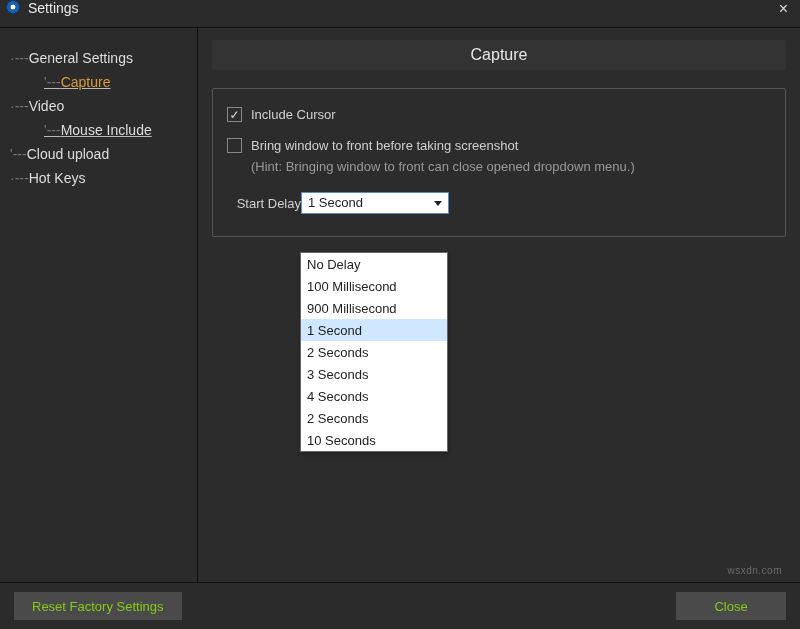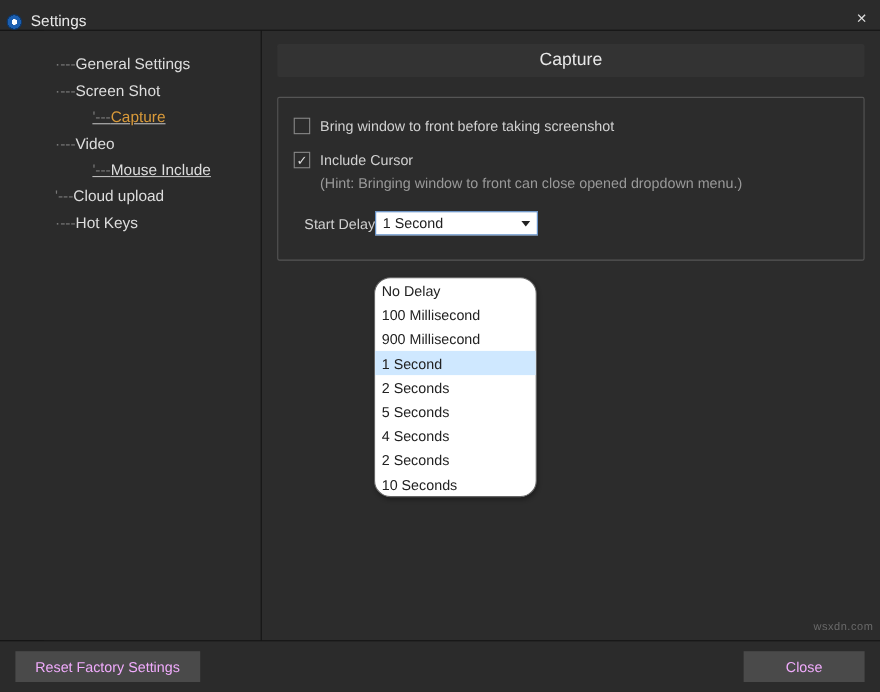--- a/index.html
+++ b/index.html
@@ -10,37 +10,36 @@
       color: #ccc;
       width: 800px;
       height: 629px;
       overflow: hidden;
     }
     .titlebar {
       height: 28px;
       background: #2b2b2b;
       border-bottom: 1px solid #111;
       display: flex;
-      align-items: flex-end;
+      align-items: flex-start;
       padding: 0 6px;
     }
     .titlebar .app-icon {
       width: 14px; height: 14px;
       border-radius: 50%;
       background: radial-gradient(circle at 50% 50%, #fff 0 25%, #1c5fb0 26% 60%, #0a3a73 61% 100%);
       margin-right: 8px;
     }
     .titlebar .title { color: #e8e8e8; font-size: 14px; }
     .titlebar .spacer { flex: 1; }
     .titlebar .close { color: #ddd; font-size: 16px; padding: 0 6px; cursor: pointer; }
 
     .main {
       display: flex;
       height: 554px;
-      margin-left: 40px;
     }
     .sidebar {
       width: 198px;
       background: #2b2b2b;
       border-right: 1px solid #111;
       padding: 18px 0 0 10px;
       color: #bbb;
       white-space: nowrap;
     }
     .tree { list-style: none; }
@@ -128,90 +127,89 @@
     .footer {
       height: 47px;
       background: #2b2b2b;
       border-top: 1px solid #111;
       display: flex;
       align-items: center;
       padding: 0 14px;
     }
     .btn {
       background: #4a4a4a;
-      color: #f0abfc;
+      color: #84cc16;
       border: none;
       height: 28px;
       padding: 0 18px;
       font-size: 13px;
       cursor: pointer;
     }
     .footer .spacer { flex: 1; }
     .watermark {
       position: absolute;
-      right: 6px; bottom: 6px;
+      right: 18px; bottom: 6px;
       color: #6a6a6a;
       font-size: 10px;
       letter-spacing: .5px;
     }
   </style>
 </head>
 <body>
 
 <div class="titlebar">
   <span class="app-icon"></span>
   <span class="title">Settings</span>
   <span class="spacer"></span>
   <span class="close">×</span>
 </div>
 
 <div class="main">
 
   <div class="sidebar">
     <ul class="tree">
       <li><span class="dash">·---</span><span class="node">General Settings</span></li>
-      <li><span class="dash">·---</span><span class="node">Screen Shot</span></li>
       <li class="child"><span class="dash">'---</span><span class="node active">Capture</span></li>
       <li><span class="dash">·---</span><span class="node">Video</span></li>
       <li class="child"><span class="dash">'---</span><span class="node">Mouse Include</span></li>
       <li><span class="dash">'---</span><span class="node">Cloud upload</span></li>
       <li><span class="dash">·---</span><span class="node">Hot Keys</span></li>
     </ul>
   </div>
 
   <div class="content">
     <div class="panel-title">Capture</div>
 
     <div class="group-box">
 
       <div class="row">
+        <span class="cb checked"></span>
+        <span class="label">Include Cursor</span>
+      </div>
+
+      <div class="row">
         <span class="cb"></span>
         <span class="label">Bring window to front before taking screenshot</span>
-      </div>
-
-      <div class="row">
-        <span class="cb checked"></span>
-        <span class="label">Include Cursor</span>
       </div>
       <div class="hint">(Hint: Bringing window to front can close opened dropdown menu.)</div>
 
       <div class="row" style="margin-bottom:0">
         <span class="label field-label">Start Delay</span>
         <span class="select">1 Second</span>
       </div>
     </div>
 
-    <div class="dropdown" style="left:102px; top:224px;border-radius:15px;">
+    <div class="dropdown" style="left:102px; top:224px;">
 
     <div class="opt">No Delay</div>
         <div class="opt">100 Millisecond</div>
         <div class="opt">900 Millisecond</div>
         <div class="opt sel">1 Second</div>
         <div class="opt">2 Seconds</div>
-        <div class="opt">5 Seconds</div>
+        <div class="opt">3 Seconds</div>
         <div class="opt">4 Seconds</div>
         <div class="opt">2 Seconds</div>
         <div class="opt">10 Seconds</div>
       </div>
 
     <div class="watermark">wsxdn.com</div>
   </div>
 </div>
 
 <div class="footer">

